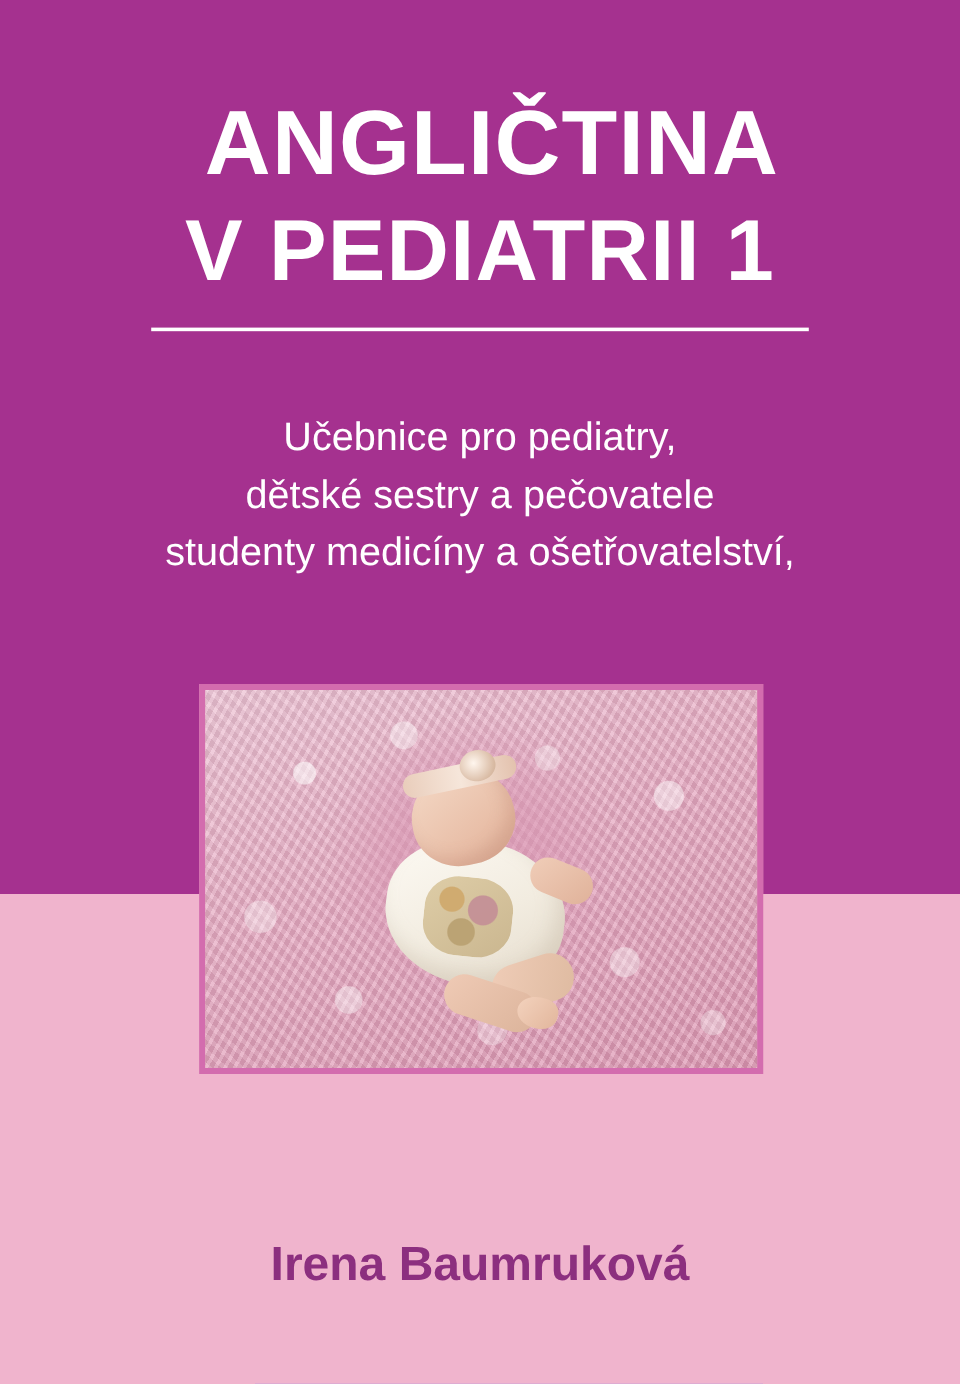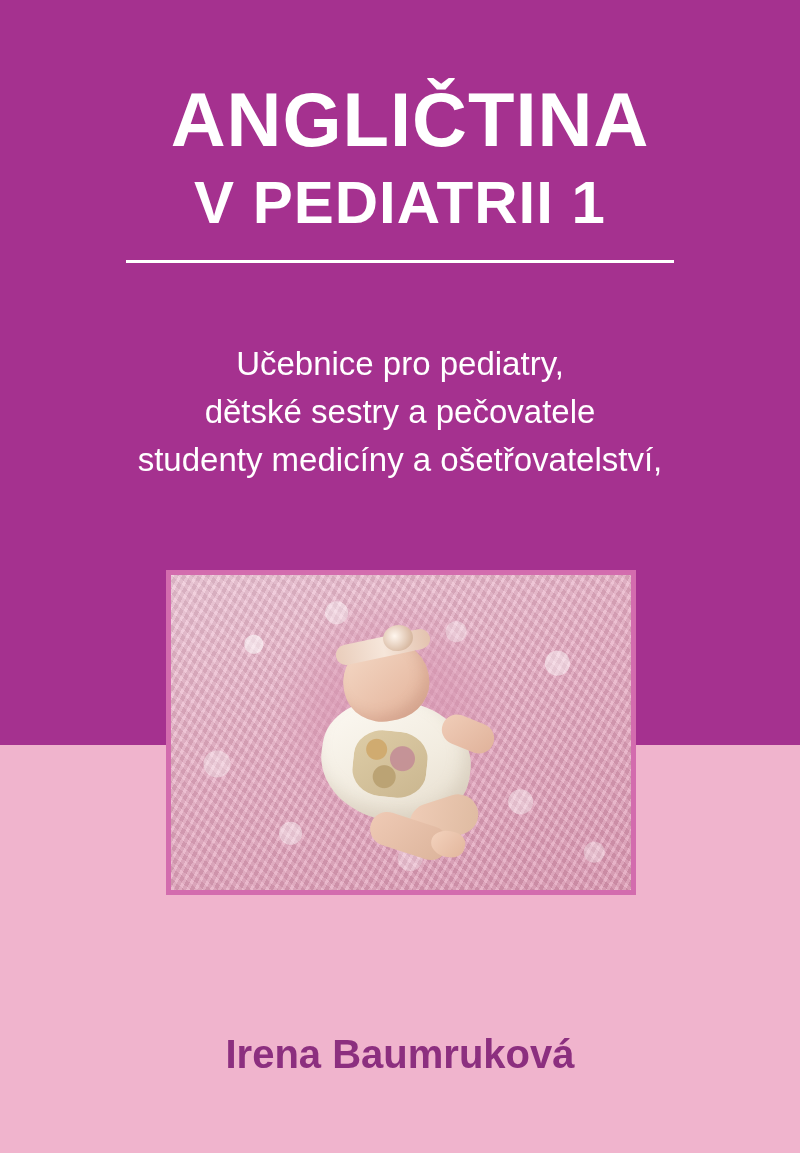--- a/index.html
+++ b/index.html
@@ -44,21 +44,21 @@
     color: #ffffff;
     font-weight: bold;
     letter-spacing: 1px;
     line-height: 1.06;
   }
   .title-line1 {
     font-size: 76px;
     padding-left: 20px;
   }
   .title-line2 {
-    font-size: 60px;
+    font-size: 72px;
     margin-top: 10px;
   }
   .rule {
     width: 548px;
     height: 3px;
     background: #ffffff;
     margin: 26px auto 0 auto;
   }
   .subtitle {
     position: absolute;

